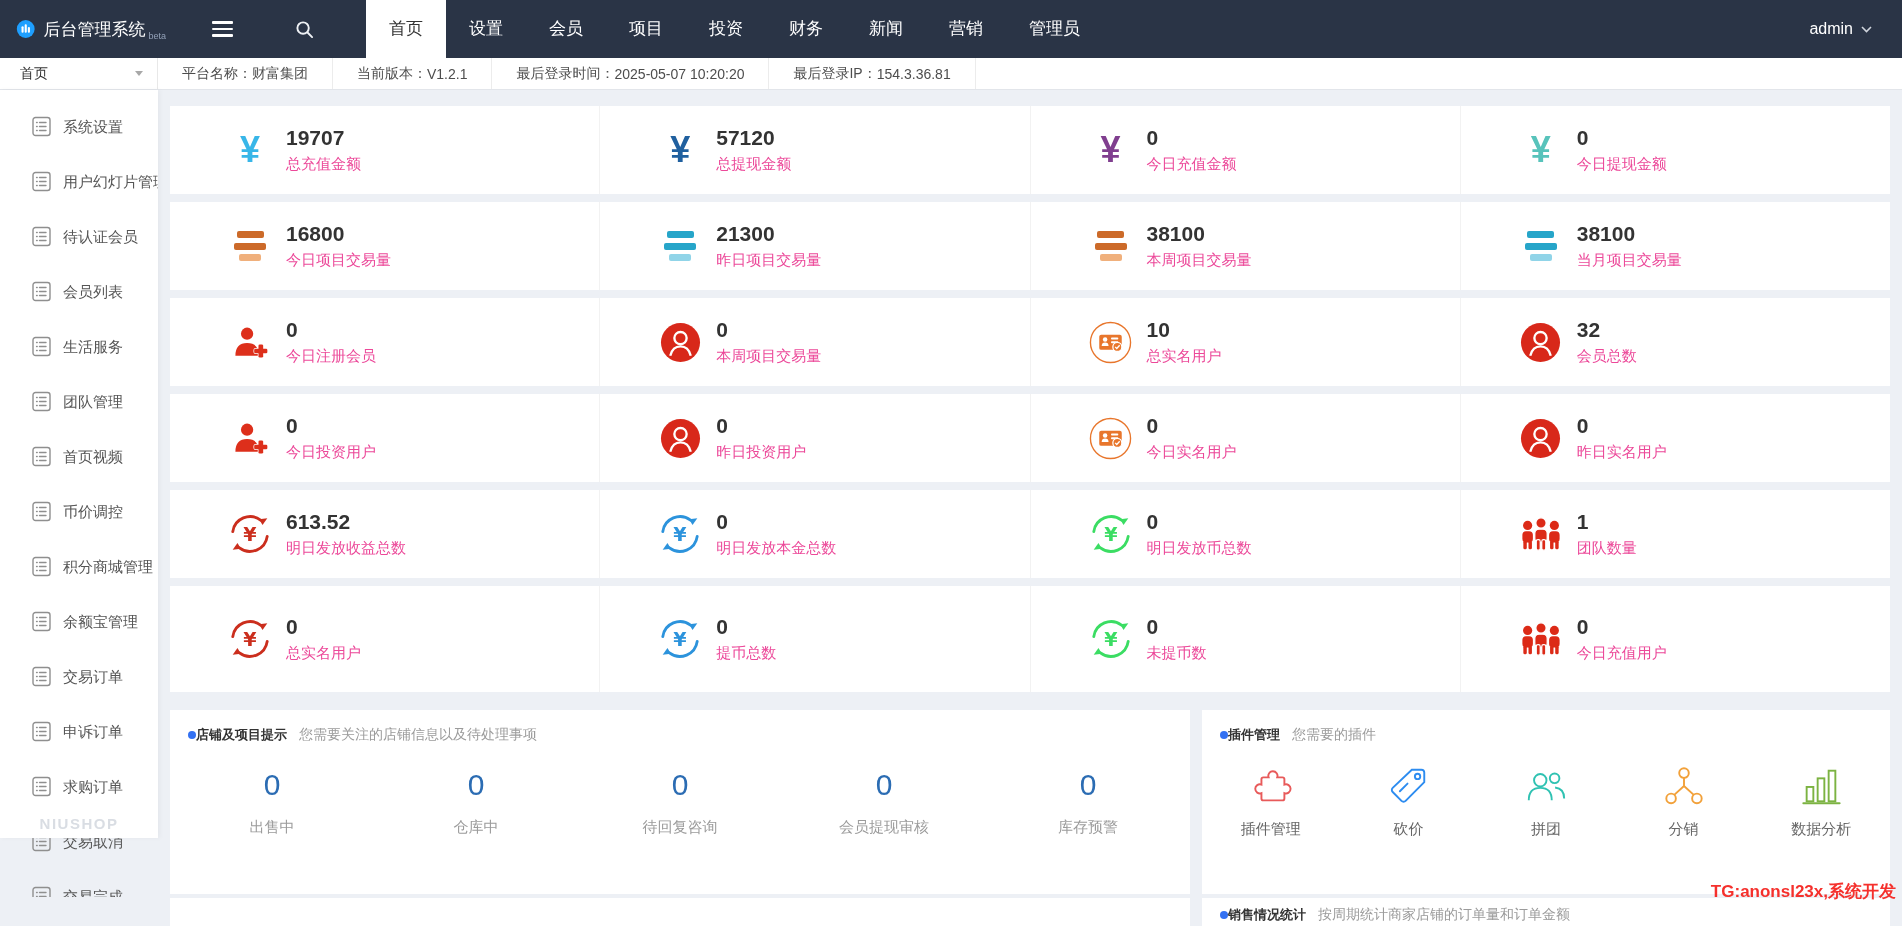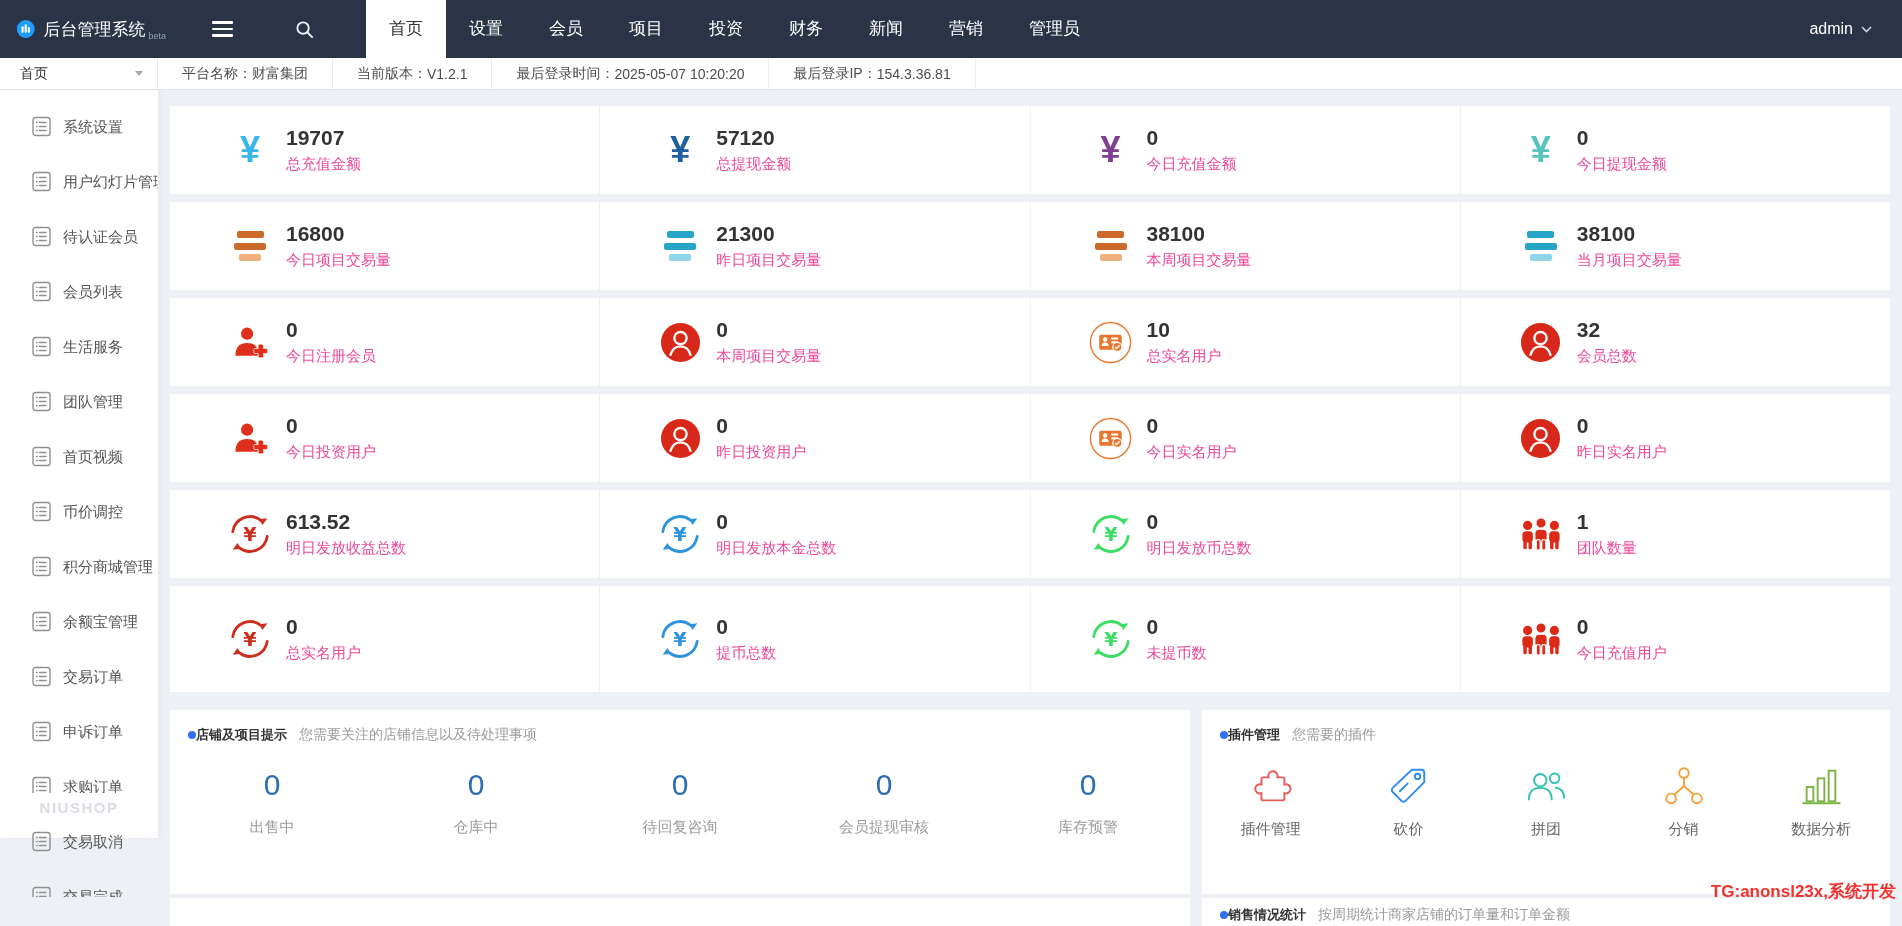--- a/index.html
+++ b/index.html
@@ -23,21 +23,21 @@
   .side-head { width:158px; border-right:1px solid #e8e8e8; display:flex; align-items:center; justify-content:space-between; padding:0 14px 0 20px; font-size:14px; color:#333; cursor:pointer; }
   .caret { width:0; height:0; border-left:4.5px solid transparent; border-right:4.5px solid transparent; border-top:5.5px solid #a8a8a8; }
   .infobar { display:flex; }
   .seg { display:flex; align-items:center; padding:0 24px; border-right:1px solid #ececec; font-size:14px; color:#4d4d4d; white-space:nowrap; }
 
   
   .layout { display:flex; height:748px; }
   .sidebar { width:158px; background:#fff; position:relative; flex:none; box-shadow:2px 0 5px rgba(0,0,0,.04); }
   .menu { height:807px; overflow:hidden; padding-top:10px; }
   .side-item { height:55px; display:flex; align-items:center; padding-left:32px; gap:12px; font-size:15px; color:#555; cursor:pointer; white-space:nowrap; }
-  .side-foot { position:absolute; bottom:16px; left:0; width:100%; height:29px; background:#fff; display:flex; align-items:center; justify-content:center; font-size:15px; font-weight:bold; color:#d9dde3; letter-spacing:1.5px; }
+  .side-foot { position:absolute; bottom:0; left:0; width:100%; height:29px; background:#fff; display:flex; align-items:center; justify-content:center; font-size:15px; font-weight:bold; color:#d9dde3; letter-spacing:1.5px; }
 
   .main { flex:1; padding:16px 12px 0 12px; position:relative; }
 
   
   .grid-row { display:flex; background:#fff; height:88px; margin-bottom:8px; }
   .grid-row.tall { height:106px; margin-bottom:18px; }
   .cell { flex:1; display:flex; align-items:center; padding-left:56px; position:relative; }
   .cell + .cell { border-left:1px solid #f2f2f2; }
   .icon-wrap { width:48px; display:flex; justify-content:center; align-items:center; flex:none; }
   .txt { margin-left:12px; }

